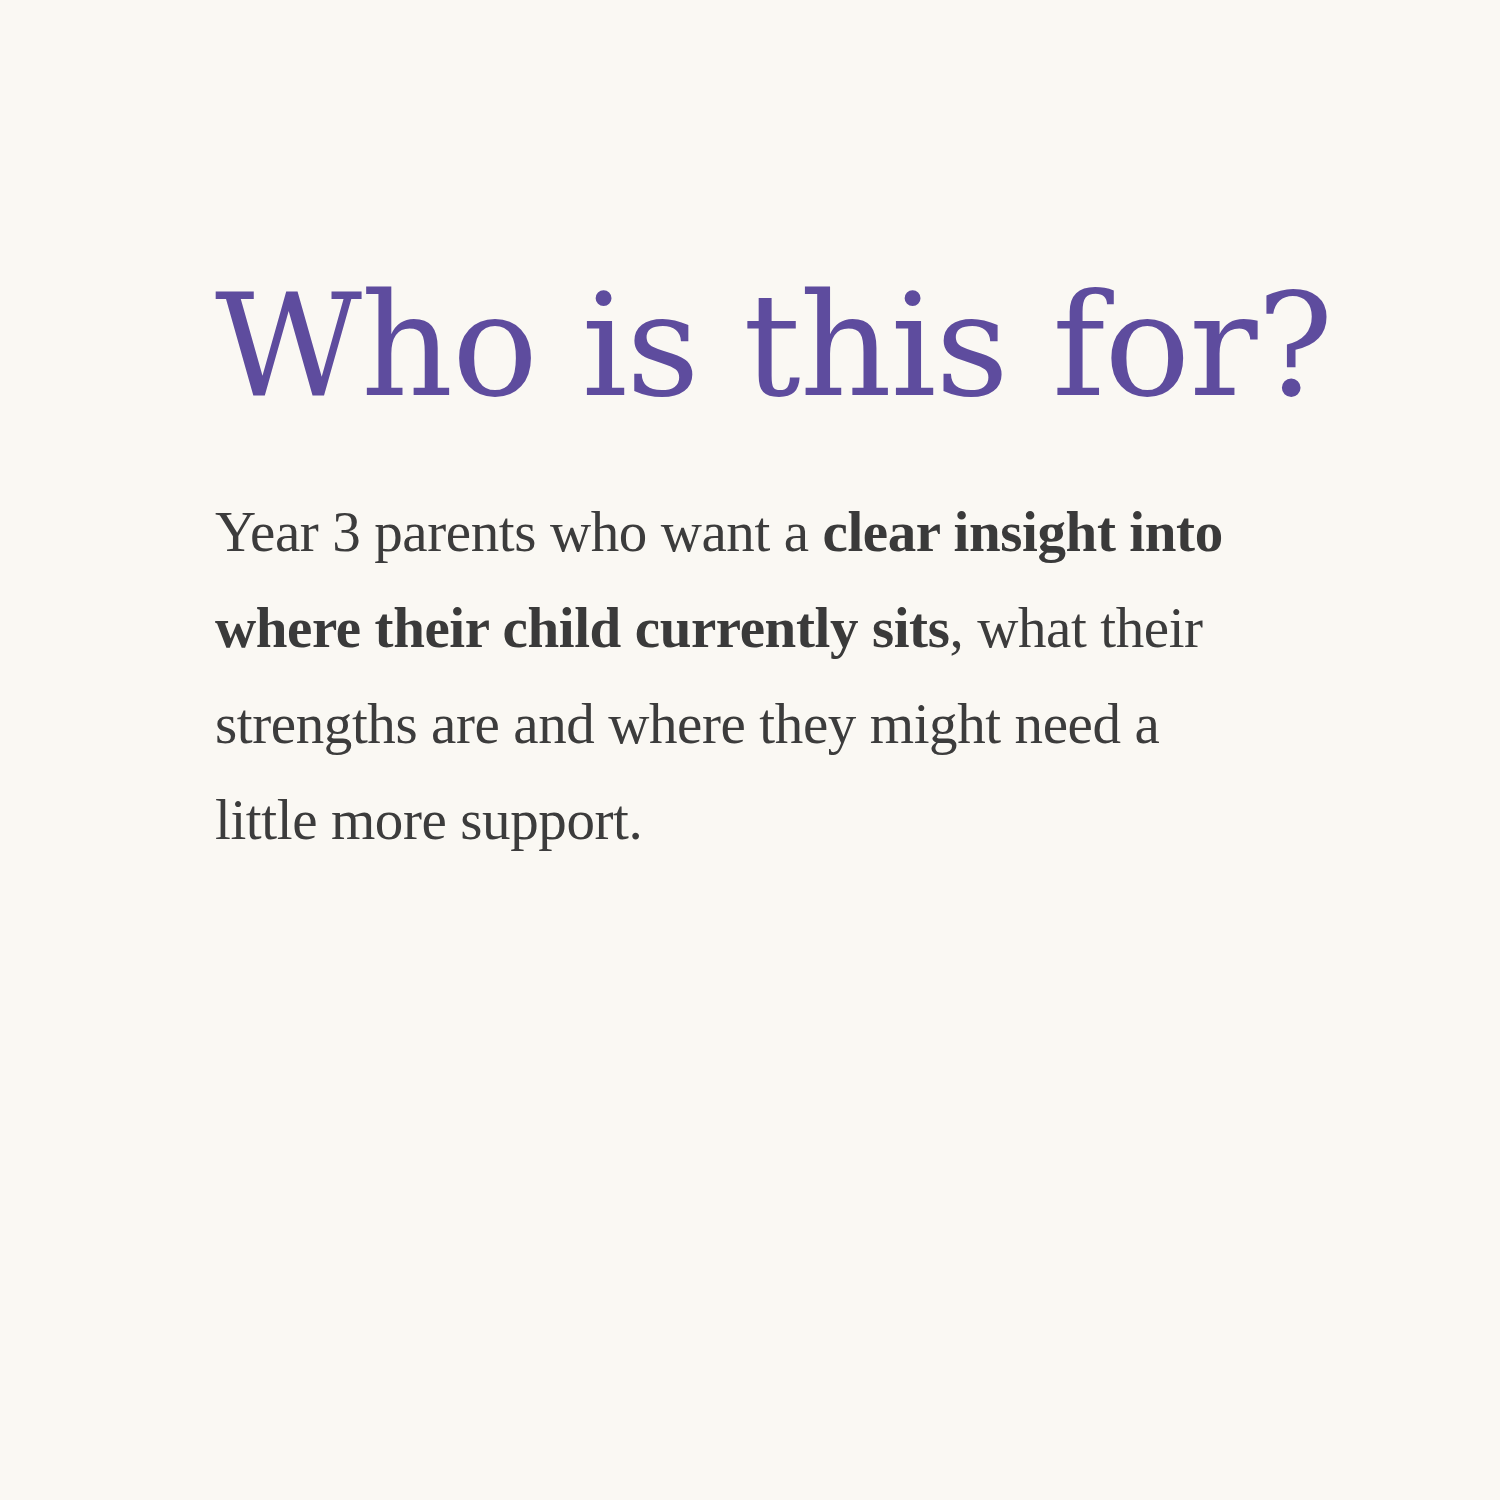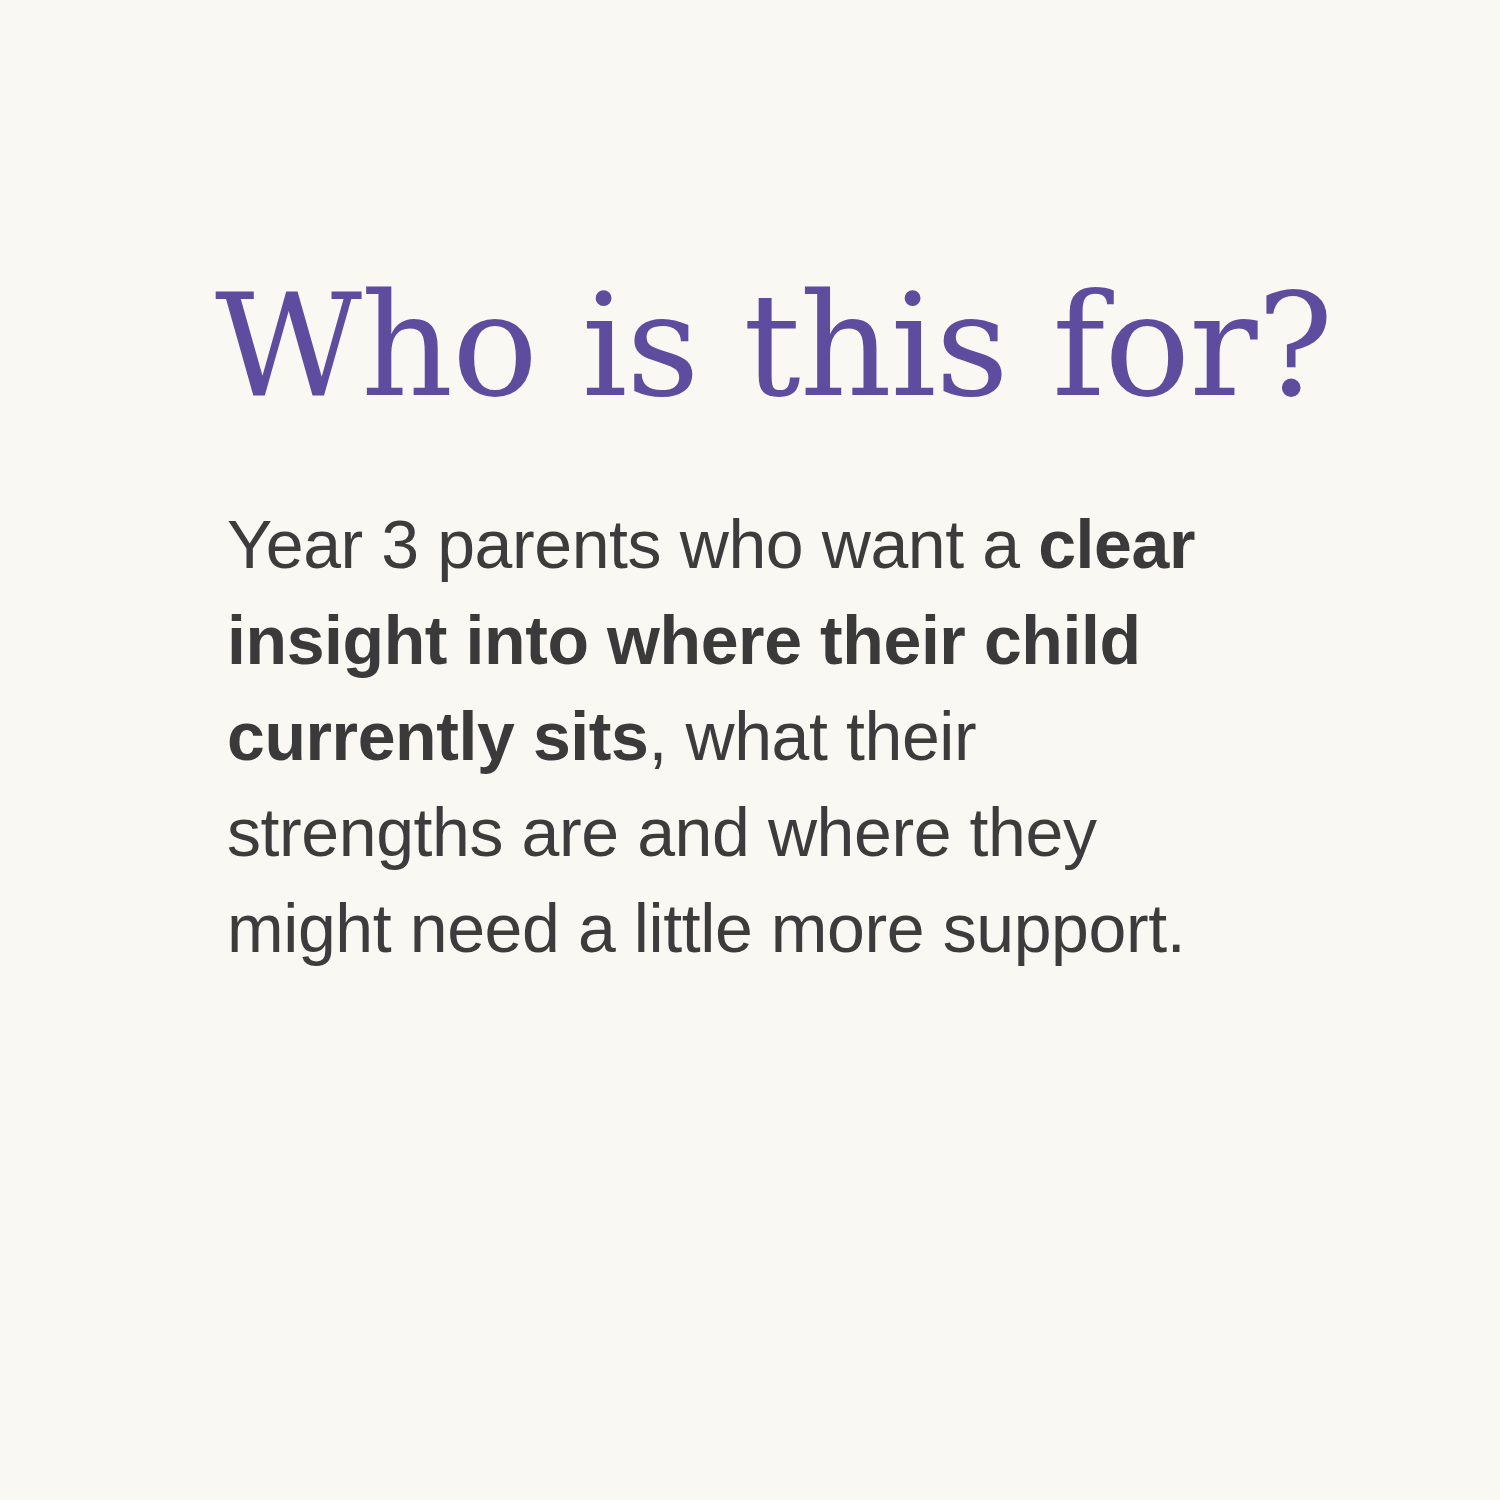--- a/index.html
+++ b/index.html
@@ -38,25 +38,25 @@
     font-family: "DejaVu Serif", "Liberation Serif", serif;
     font-weight: 400;
     font-size: 143px;
     line-height: 1.06;
     letter-spacing: -1px;
     color: #5e4c9e;
     white-space: nowrap;
   }
 
   .body-copy {
-    margin: 12px;
+    margin: 0;
     padding-top: 62px;
-    font-family: Liberation Sans, sans-serif;
+    font-family: Liberation Serif, serif;
     font-weight: 400;
-    font-size: 68px;
+    font-size: 57px;
     line-height: 96px;
     letter-spacing: -0.4px;
     color: #3c3c3c;
     max-width: 1030px;
   }
 
   .body-copy .em {
     font-weight: 700;
     color: #3a3a3a;
   }

